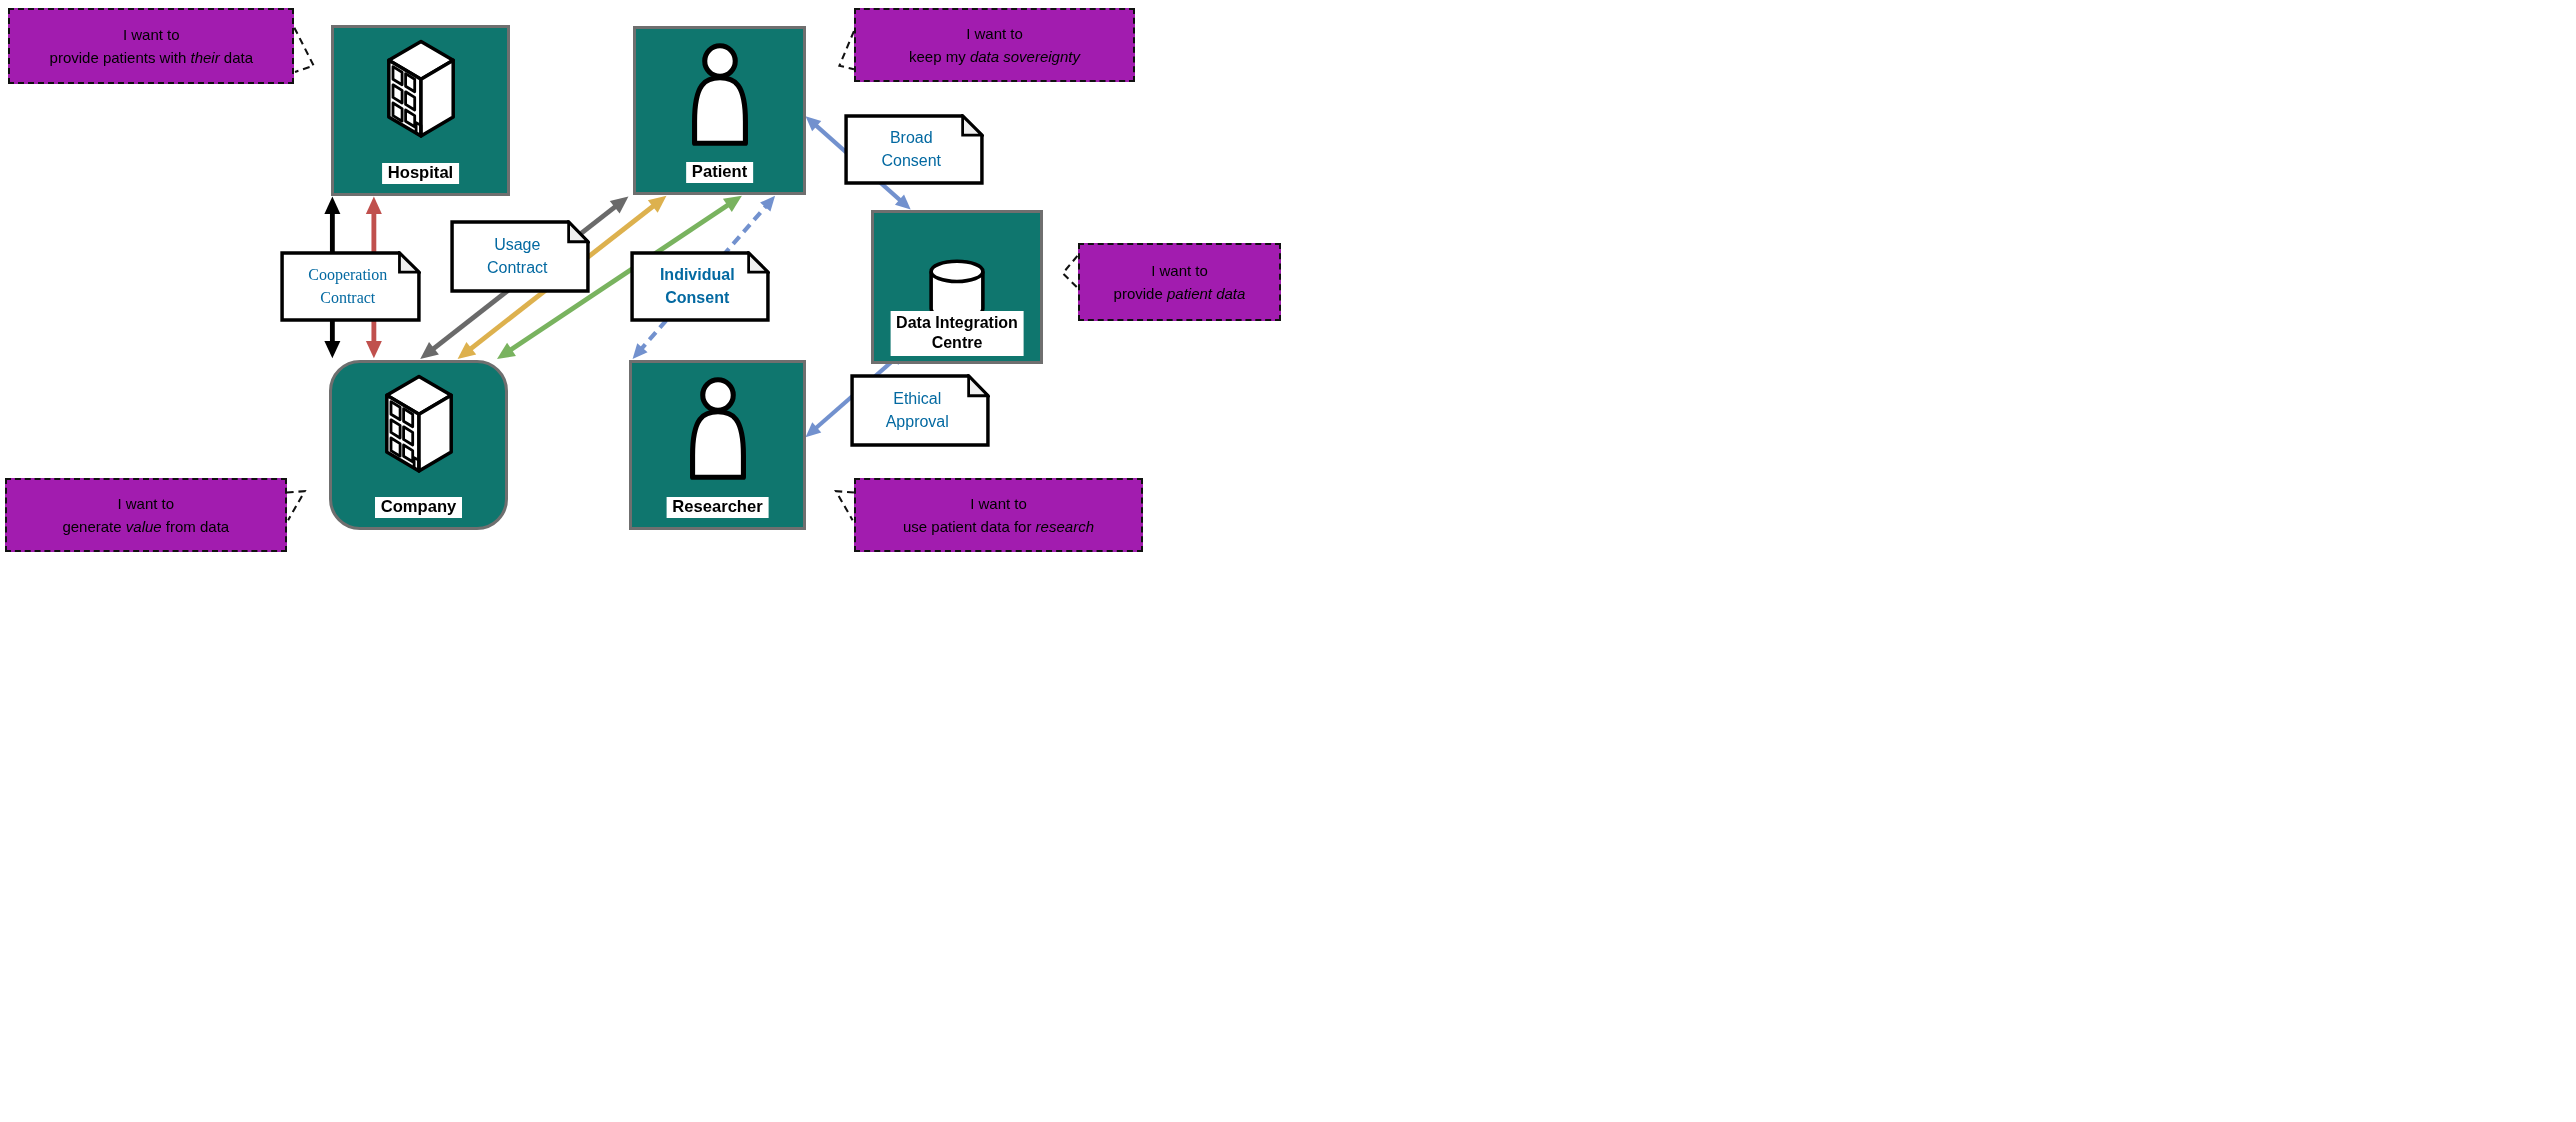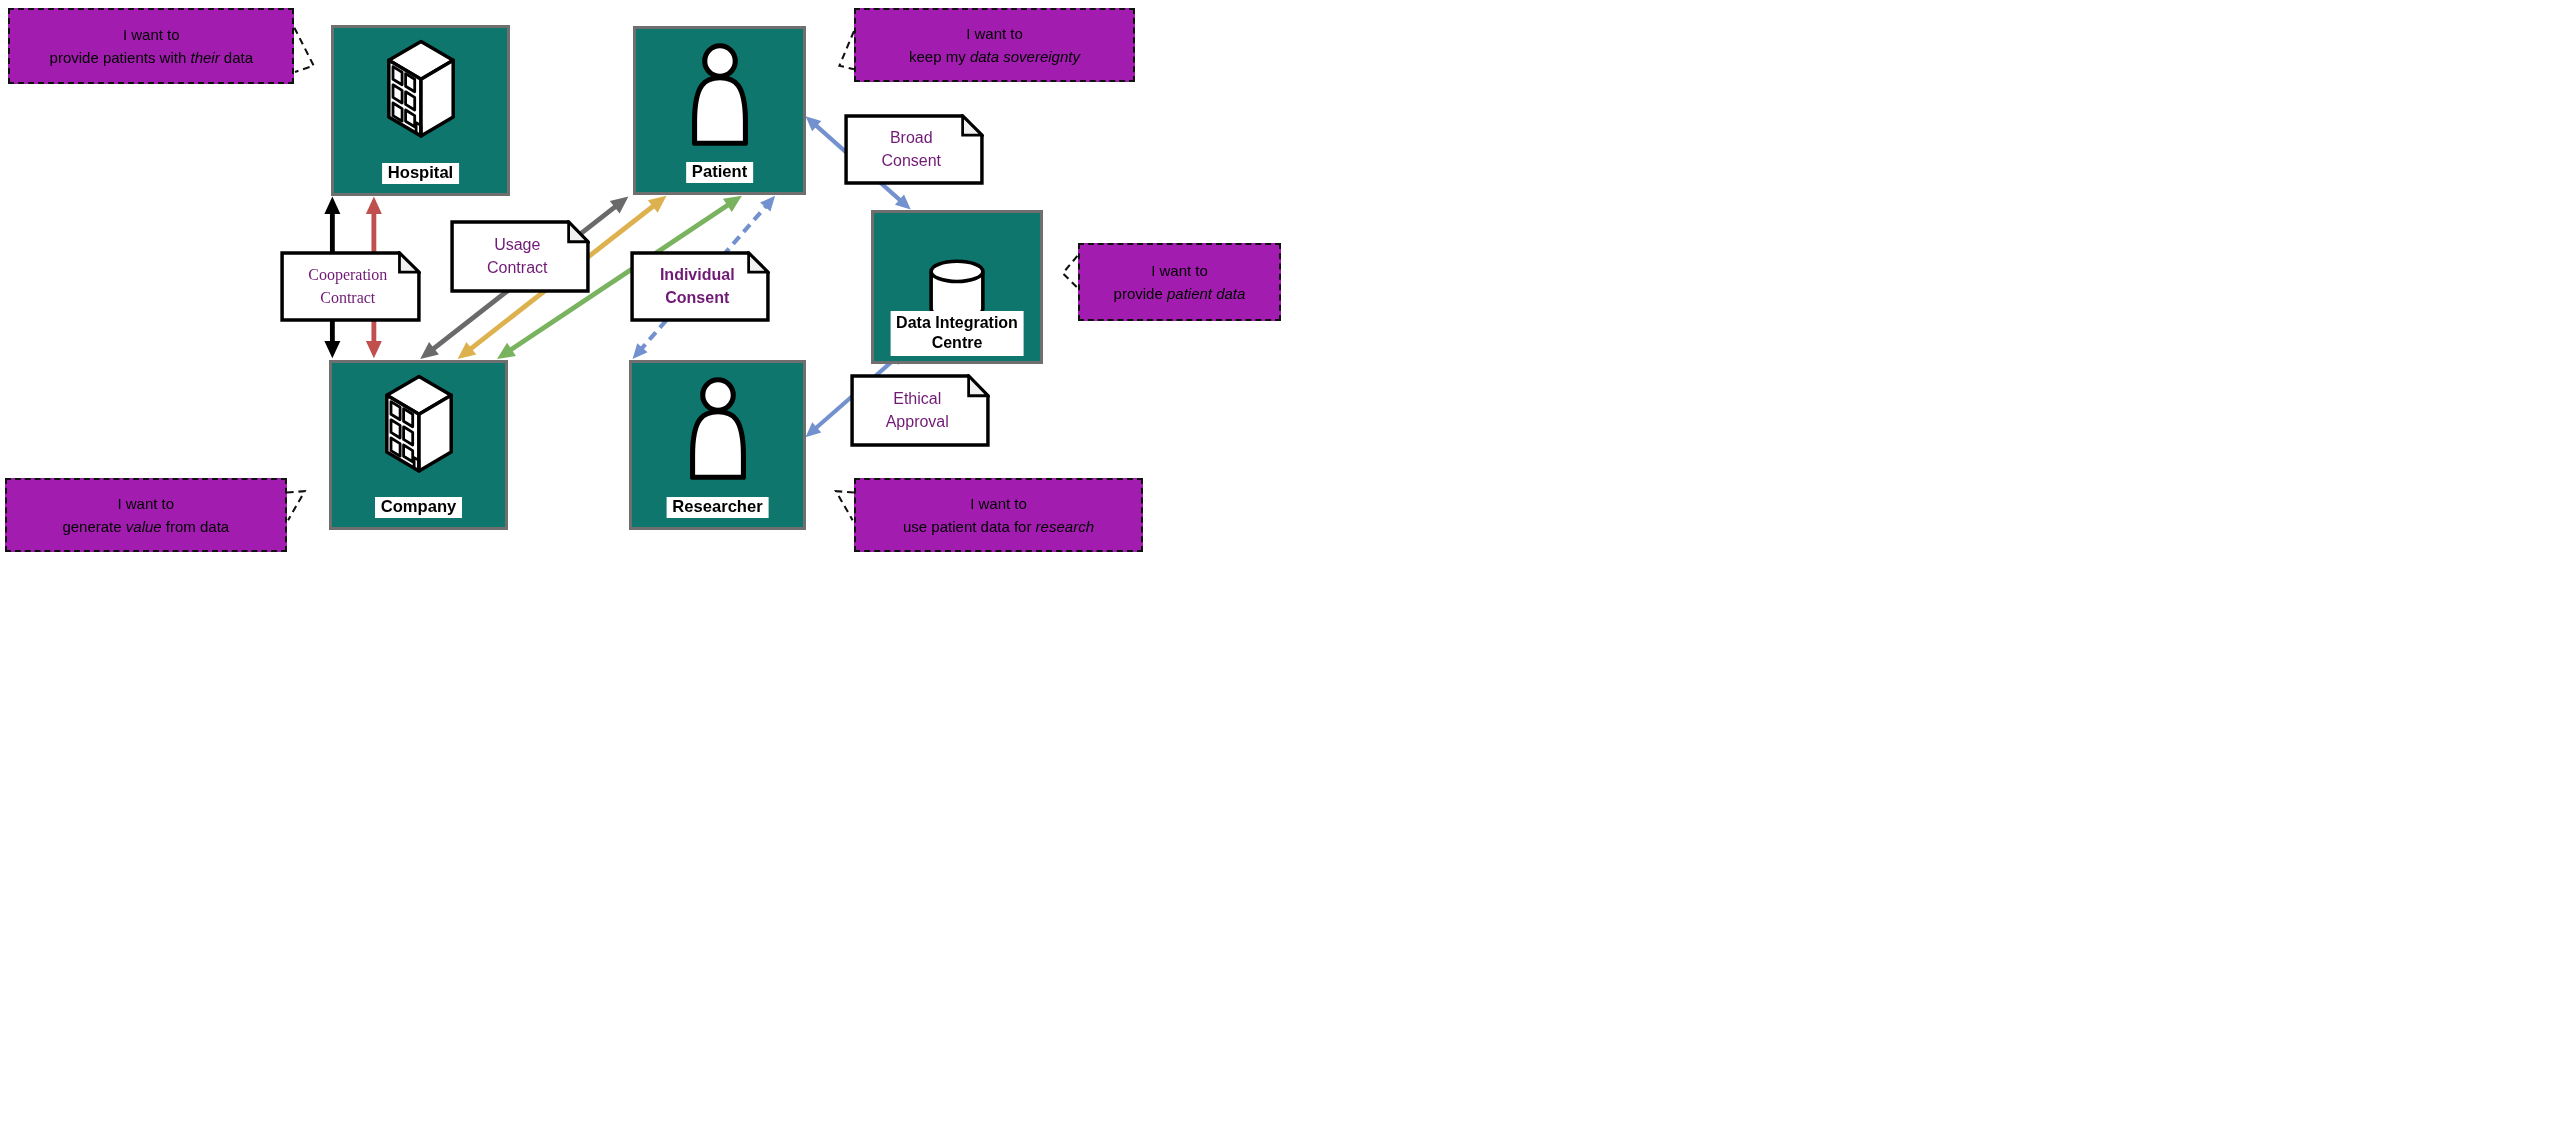--- a/index.html
+++ b/index.html
@@ -18,21 +18,21 @@
           padding:1.4px 5.5px;text-align:center;white-space:nowrap;}
   .entity-label-2l span{display:block;}
 
   
   .note{position:absolute;z-index:3;}
   .note svg{position:absolute;left:0;top:0;width:100%;height:100%;}
   .note-body{fill:#ffffff;stroke:#000000;stroke-width:5;stroke-linejoin:miter;}
   .note-fold{fill:#f0f0f0;stroke:#000000;stroke-width:4;stroke-linejoin:miter;}
   .note-text{position:absolute;left:0;top:0;right:5.5px;bottom:0;display:flex;flex-direction:column;
           align-items:center;justify-content:center;text-align:center;
-          font-size:16px;line-height:1.38;color:#701a75;}
+          font-size:16px;line-height:1.38;color:#0369a1;}
 
   
   .bubble{position:absolute;z-index:2;background:#a21caf;border:2.1px dashed #111111;box-sizing:border-box;
           display:flex;flex-direction:column;align-items:center;justify-content:center;
           text-align:center;font-size:15px;line-height:1.55;color:#000;}
   .bubble em{font-style:italic;}
 </style>
 </head>
 <body>
 
@@ -91,21 +91,21 @@
   </div>
 
   <div class="entity" style="left:633px;top:26px;width:173px;height:169px;">
     <svg class="icon" width="80" height="109" viewBox="0 0 110 150" style="margin-top:11px;">
       <circle cx="55" cy="29" r="21" fill="#ffffff" stroke="#000000" stroke-width="7"></circle>
       <path d="M20,142 L20,112 C20,60 35,52 55,52 C75,52 90,60 90,112 L90,142 Z" fill="#ffffff" stroke="#000000" stroke-width="7" stroke-linejoin="round"></path>
     </svg>
     <div class="entity-label">Patient</div>
   </div>
 
-  <div class="entity" style="left:329px;top:360px;width:179px;height:170px;">
+  <div class="entity" style="left:329px;top:360px;width:179px;height:170px;border-radius:31px;">
     <svg class="icon" width="84" height="116" viewBox="0 0 120 164" style="margin-top:9.7px;">
       <g fill="#ffffff" stroke="#000000" stroke-width="5" stroke-linejoin="round">
         <polygon points="60,4 106,31 60,58 14,31"></polygon>
         <polygon points="14,31 14,112 60,139 60,58"></polygon>
         <polygon points="106,31 106,112 60,139 60,58"></polygon>
       </g>
       <g fill="none" stroke="#000000" stroke-width="4" stroke-linejoin="round">
         <polygon points="20,40 33,48 33,66 20,58"></polygon>
         <polygon points="20,66 33,74 33,92 20,84"></polygon>
         <polygon points="20,92 33,100 33,118 20,110"></polygon>

